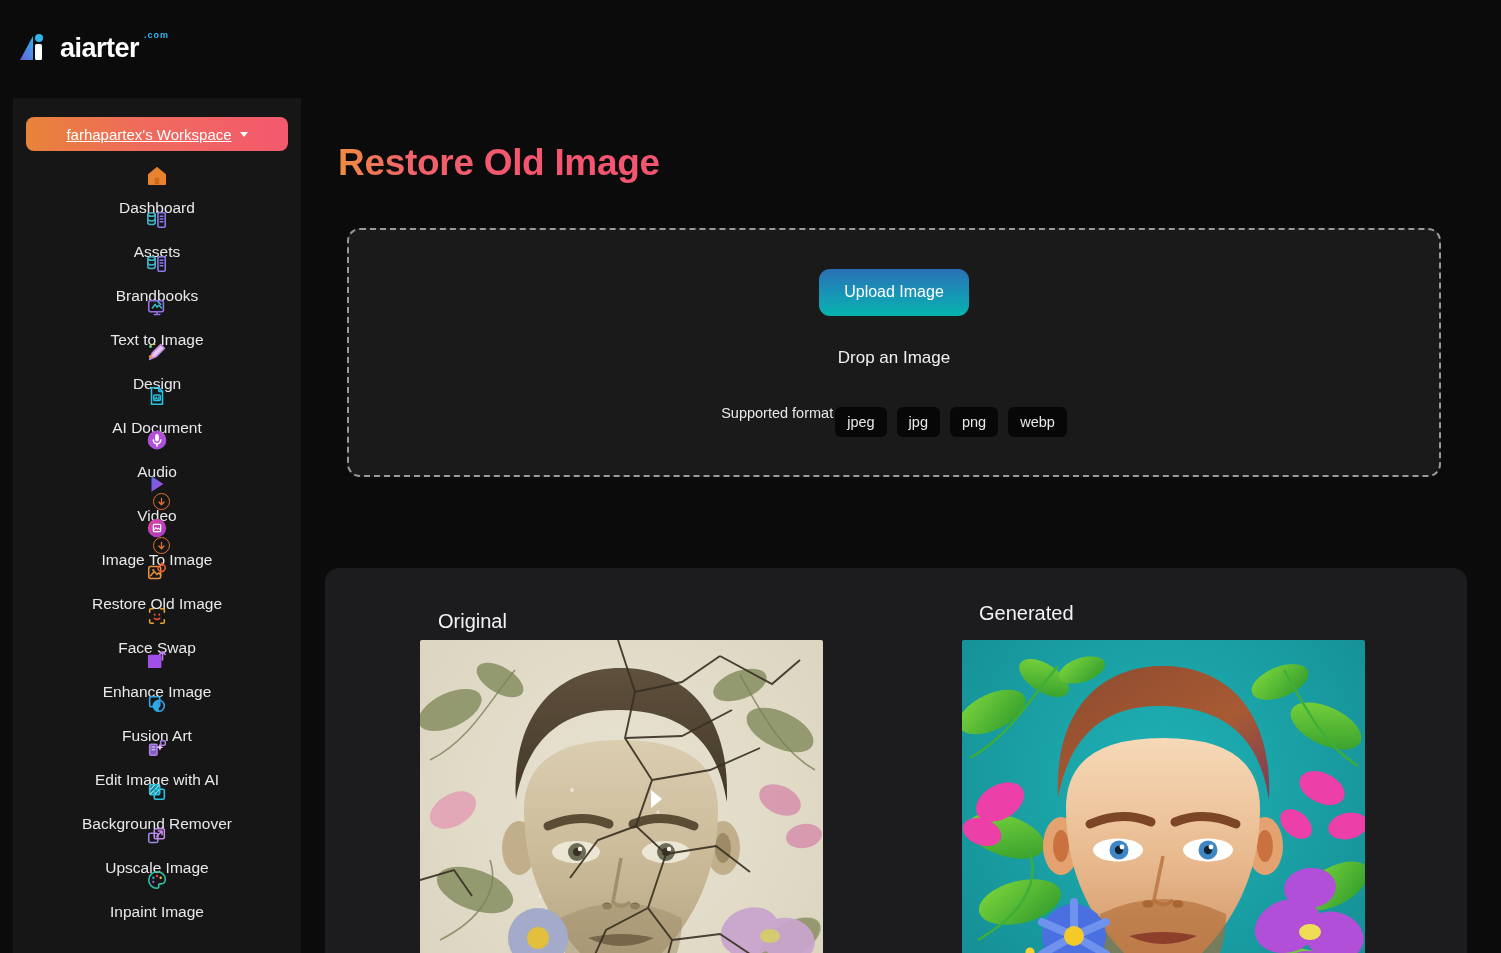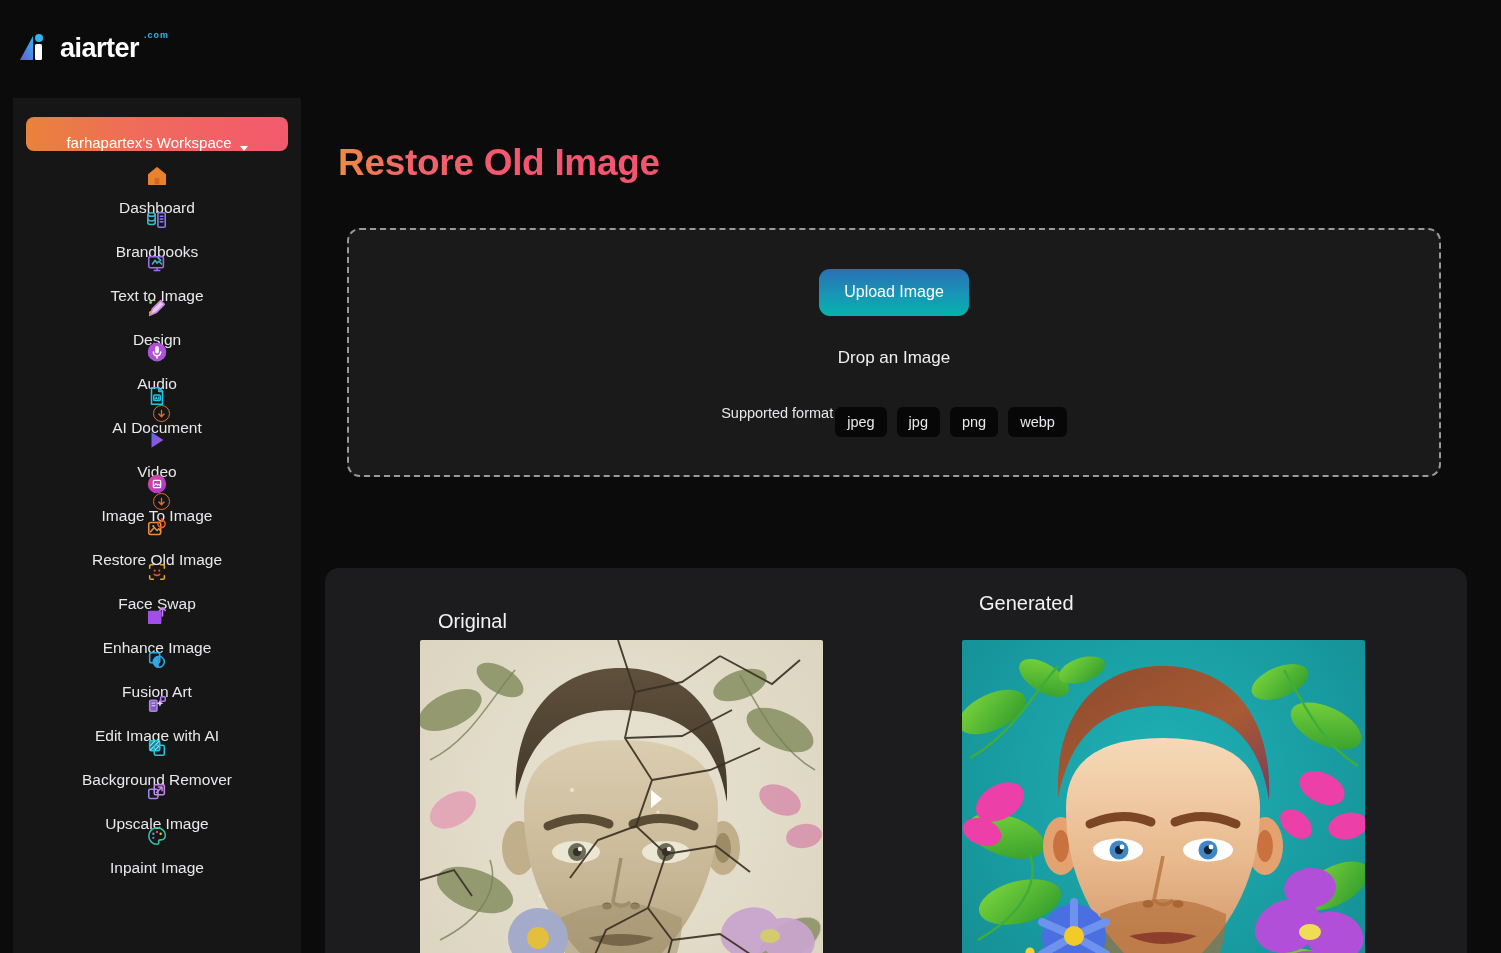--- a/index.html
+++ b/index.html
@@ -37,23 +37,24 @@
     width: 288px; height: 855px;
     background: #161617;
     padding: 14px 0 0 0;
     overflow: hidden;
   }
   .workspace-btn {
     margin: 5px 13px 14px 13px;
     height: 34px;
     border-radius: 8px;
     background: linear-gradient(90deg, #e8833a 0%, #ef6a5c 45%, #f4596e 100%);
-    display: flex; align-items: flex-end; justify-content: center; gap: 8px;
+    display: flex; align-items: center; justify-content: center; gap: 8px;
     color: #ffffff; font-size: 15px; cursor: pointer;
     border: none;
+    text-decoration: underline;
   }
   .caret {
     width: 0; height: 0;
     border-left: 4.5px solid transparent;
     border-right: 4.5px solid transparent;
     border-top: 5px solid #ffffff;
     display: inline-block;
   }
   .nav-item {
     display: flex; align-items: center; gap: 12px;
@@ -170,20 +171,32 @@
         <div class="nav-item">
           <span style="width: 22px; height: 22px; display: block; flex: 0 0 auto;">
             <svg class="ico" viewBox="0 0 24 24" fill="none" stroke-width="1.7" stroke-linecap="round" stroke-linejoin="round">
               <ellipse cx="6" cy="6" rx="4" ry="2" stroke="#3fb6c8"></ellipse>
               <path d="M2 6v5c0 1.1 1.8 2 4 2s4-.9 4-2V6" stroke="#3fb6c8"></path>
               <path d="M2 11v4c0 1.1 1.8 2 4 2s4-.9 4-2v-4" stroke="#3fb6c8"></path>
               <rect x="13" y="4" width="8" height="16" rx="1.4" stroke="#8a7cf0"></rect>
               <path d="M15.5 8h3M15.5 11h3M15.5 14h3" stroke="#8a7cf0"></path>
             </svg>
           </span>
+          <span>Assets</span>
+        </div>
+        <div class="nav-item">
+          <span style="width: 22px; height: 22px; display: block; flex: 0 0 auto;">
+            <svg class="ico" viewBox="0 0 24 24" fill="none" stroke-width="1.7" stroke-linecap="round" stroke-linejoin="round">
+              <ellipse cx="6" cy="6" rx="4" ry="2" stroke="#3fb6c8"></ellipse>
+              <path d="M2 6v5c0 1.1 1.8 2 4 2s4-.9 4-2V6" stroke="#3fb6c8"></path>
+              <path d="M2 11v4c0 1.1 1.8 2 4 2s4-.9 4-2v-4" stroke="#3fb6c8"></path>
+              <rect x="13" y="4" width="8" height="16" rx="1.4" stroke="#8a7cf0"></rect>
+              <path d="M15.5 8h3M15.5 11h3M15.5 14h3" stroke="#8a7cf0"></path>
+            </svg>
+          </span>
           <span>Brandbooks</span>
         </div>
         <div class="nav-item">
           <span style="width: 22px; height: 22px; display: block; flex: 0 0 auto;">
             <svg class="ico" viewBox="0 0 24 24" fill="none" stroke-width="1.7" stroke-linecap="round" stroke-linejoin="round">
               <rect x="3" y="4" width="16" height="12" rx="1.6" stroke="#9a6fe8"></rect>
               <path d="M9 19h6M12 16v3" stroke="#9a6fe8"></path>
               <path d="M7 12l3-4 2 3 2-2 3 3" stroke="#3fb6c8"></path>
               <path d="M13 5l3 3" stroke="#3fb6c8"></path>
             </svg>
@@ -193,20 +206,31 @@
         <div class="nav-item">
           <span style="width: 22px; height: 22px; display: block; flex: 0 0 auto;">
             <svg class="ico" viewBox="0 0 24 24" fill="none" stroke-width="1.7" stroke-linecap="round" stroke-linejoin="round">
               <path d="M4 20l3-7 9-9 4 4-9 9z" stroke="#c88ae0" fill="#e6c6f2"></path>
               <circle cx="5" cy="6" r="1.6" fill="#6fd36f" stroke="none"></circle>
               <circle cx="9" cy="3.5" r="1.2" fill="#f0c04a" stroke="none"></circle>
               <circle cx="5" cy="17" r="1.8" fill="#f09a4a" stroke="none"></circle>
             </svg>
           </span>
           <span>Design</span>
+        </div>
+        <div class="nav-item">
+          <span style="width: 22px; height: 22px; display: block; flex: 0 0 auto;">
+            <svg class="ico" viewBox="0 0 24 24" fill="none" stroke-width="1.7" stroke-linecap="round" stroke-linejoin="round">
+              <path d="M6 3h8l4 4v14H6z" stroke="#25c4e0"></path>
+              <path d="M14 3v4h4" stroke="#25c4e0"></path>
+              <rect x="8.5" y="11" width="7" height="6" rx="1" stroke="#25c4e0"></rect>
+              <path d="M10 15.5l1.2-2.5 1.2 2.5M13.8 13v2.5" stroke="#25c4e0" stroke-width="1.2"></path>
+            </svg>
+          </span>
+          <span>AI Document</span>
         </div>
         <div class="nav-item">
           <span style="width: 22px; height: 22px; display: block; flex: 0 0 auto;">
             <svg class="ico" viewBox="0 0 24 24" fill="none" stroke-width="1.7" stroke-linecap="round" stroke-linejoin="round">
               <defs>
                 <linearGradient id="gAud" x1="0" y1="0" x2="1" y2="1">
                   <stop offset="0%" stop-color="#c23fd1"></stop>
                   <stop offset="100%" stop-color="#2fa8e8"></stop>
                 </linearGradient>
               </defs>
@@ -219,31 +243,20 @@
           <span>Audio</span>
           <span class="nav-badge">
             <svg width="11" height="11" viewBox="0 0 12 12" fill="none" stroke="#e0722a" stroke-width="1.4" stroke-linecap="round" stroke-linejoin="round">
               <path d="M6 2.5v7M3.2 6.6L6 9.5l2.8-2.9"></path>
             </svg>
           </span>
         </div>
         <div class="nav-item">
           <span style="width: 22px; height: 22px; display: block; flex: 0 0 auto;">
             <svg class="ico" viewBox="0 0 24 24" fill="none" stroke-width="1.7" stroke-linecap="round" stroke-linejoin="round">
-              <path d="M6 3h8l4 4v14H6z" stroke="#25c4e0"></path>
-              <path d="M14 3v4h4" stroke="#25c4e0"></path>
-              <rect x="8.5" y="11" width="7" height="6" rx="1" stroke="#25c4e0"></rect>
-              <path d="M10 15.5l1.2-2.5 1.2 2.5M13.8 13v2.5" stroke="#25c4e0" stroke-width="1.2"></path>
-            </svg>
-          </span>
-          <span>AI Document</span>
-        </div>
-        <div class="nav-item">
-          <span style="width: 22px; height: 22px; display: block; flex: 0 0 auto;">
-            <svg class="ico" viewBox="0 0 24 24" fill="none" stroke-width="1.7" stroke-linecap="round" stroke-linejoin="round">
               <defs>
                 <linearGradient id="gVid" x1="0" y1="0" x2="1" y2="1">
                   <stop offset="0%" stop-color="#4e6ff0"></stop>
                   <stop offset="100%" stop-color="#c23fd1"></stop>
                 </linearGradient>
               </defs>
               <path d="M6 3.5l13 8.5-13 8.5z" fill="url(#gVid)" stroke="none"></path>
             </svg>
           </span>
           <span>Video</span>
@@ -372,21 +385,21 @@
             <span class="fmt-tag">jpeg</span>
             <span class="fmt-tag">jpg</span>
             <span class="fmt-tag">png</span>
             <span class="fmt-tag">webp</span>
           </span>
       </div>
     </section>
 
     <section class="results">
       <div class="res-col-head" style="left:113px; top:42px;">Original</div>
-      <div class="res-col-head" style="left:654px; top:24px;">Generated</div>
+      <div class="res-col-head" style="left:654px; top:34px;">Generated</div>
 
       <div class="res-img" style="left:95px; top:72px;">
         <svg width="403" height="403" viewBox="0 0 403 403" preserveAspectRatio="xMidYMid slice">
           <defs>
             <radialGradient id="oBg" cx="50%" cy="40%" r="75%">
               <stop offset="0%" stop-color="#efece0"></stop>
               <stop offset="100%" stop-color="#ddd8c6"></stop>
             </radialGradient>
             <linearGradient id="oFace" x1="0" y1="0" x2="0" y2="1">
               <stop offset="0%" stop-color="#ded2b7"></stop>

